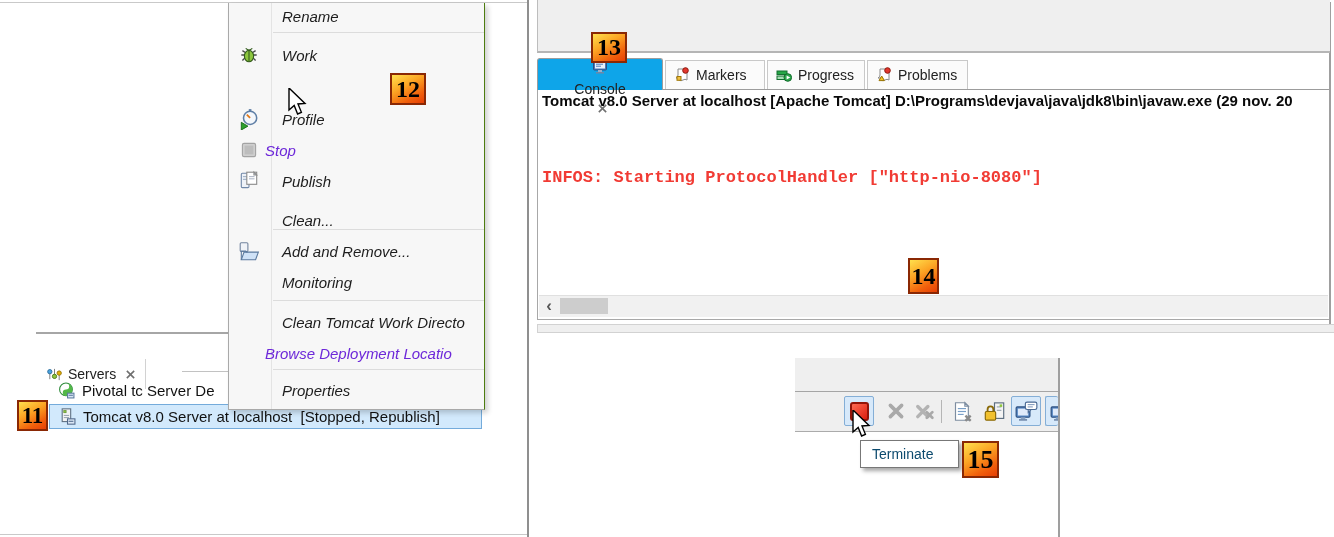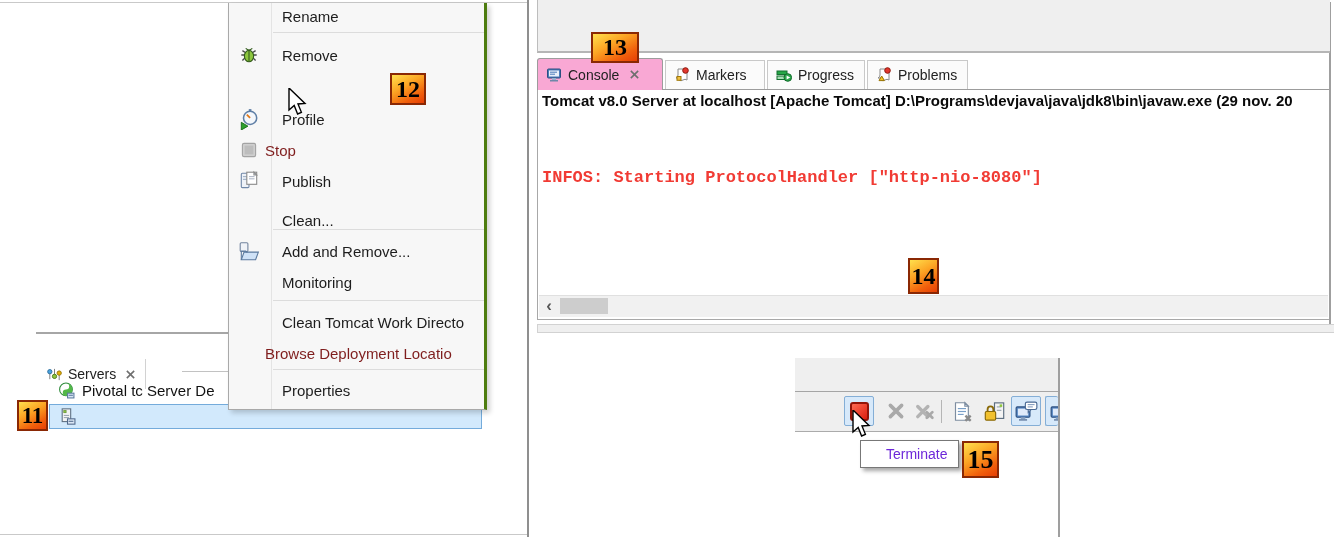--- a/index.html
+++ b/index.html
@@ -12,22 +12,22 @@
   .line-bottom{left:0;top:534px;width:528px;height:1px;background:#c9c9c9;}
   .divider-v{left:527px;top:0;width:2px;height:537px;background:#8f8f8f;}
   .right-edge{left:1329px;top:2px;width:2px;height:330px;background:#9f9f9f;}
 
   
   .editor-strip{left:537px;top:0;width:792px;height:51px;background:#efefef;
     border-left:1px solid #bdbdbd;border-bottom:2px solid #b5b5b5;}
 
   
   .tab{display:flex;align-items:center;gap:6px;font-size:14px;color:#222;padding:0 8px;box-sizing:border-box;}
-  .tab-console{left:537px;top:58px;width:126px;height:32px;background:#f9a8d4;
-    border:1px solid #9c9c9c;border-bottom:none;border-radius:3px 3px 0 0;z-index:3;}
+  .tab-console{left:537px;top:58px;width:126px;height:32px;background:#0ea5e9;
+    border:1px solid #9c9c9c;border-bottom:none;border-radius:3px 3px 0 0;z-index:3;flex-direction:column;}
   .tab-inactive{background:#fbfbfb;border:1px solid #c9c9c9;border-bottom:none;height:29px;top:60px;}
   .tab-markers{left:665px;width:100px;}
   .tab-progress{left:767px;width:98px;}
   .tab-problems{left:867px;width:101px;}
 
   
   .console-panel{left:537px;top:89px;width:792px;height:231px;background:#fff;
     border-top:1px solid #9c9c9c;border-left:1px solid #a8a8a8;border-bottom:1px solid #a8a8a8;box-sizing:border-box;z-index:2;}
   .console-header{position:absolute;left:4px;top:2px;right:0;height:21px;
     font-size:15px;font-weight:600;color:#0a0a0a;white-space:nowrap;overflow:hidden;}
@@ -48,52 +48,52 @@
     padding:0 9px;font-size:14px;color:#222;border-right:1px solid #d2d2d2;margin-top:18px;}
   .servers-tabline{position:absolute;left:146px;top:37px;right:0;height:1px;background:#c2c2c2;}
   .server-row{position:absolute;left:13px;right:1px;height:25px;display:flex;align-items:center;gap:7px;
     padding-left:9px;font-size:15px;color:#111;box-sizing:border-box;white-space:pre;}
   .server-row.selected{background:#d2e9fc;border:1px solid #74abdb;}
   .srv-row1{top:44px;}
   .srv-row2{top:70px;}
 
   
   .ctx-menu{left:228px;top:3px;width:255px;height:406px;background:#f7f7f7;
-    border-left:1px solid #a9a9a9;border-bottom:1px solid #a9a9a9;border-right:3px solid #4d7c0f;
-    box-shadow:3px 3px 5px rgba(0,0,0,0.18);z-index:5;overflow:hidden;}
+    border-left:1px solid #a9a9a9;border-bottom:1px solid #a9a9a9;border-right:1px solid #4d7c0f;
+    box-shadow:3px 3px 5px rgba(0,0,0,0.18);z-index:5;overflow:hidden;font-style:italic;}
   .ico-col-line{position:absolute;left:42px;top:0;bottom:0;width:1px;background:#e4e4e4;}
   .mi{position:absolute;left:0;right:0;height:30px;display:flex;align-items:center;}
   .mi-ico{position:absolute;left:9px;top:50%;transform:translateY(-50%);width:22px;height:22px;}
   .mi-label{margin-left:53px;font-size:15px;color:#1d1d1d;white-space:nowrap;}
-  .mi.dis .mi-label{color:#7f1d1d;margin-left:36px;}
+  .mi.dis .mi-label{color:#6d28d9;margin-left:36px;}
   .mi-sep{position:absolute;left:44px;right:0;height:1px;background:#dcdcdc;}
   .mi-hl{background:linear-gradient(#e8f3fd,#d3e8fa);border:1px solid #77addc;border-right:none;
     border-radius:2px;box-sizing:border-box;}
 
   
   .tb-header{left:795px;top:358px;width:263px;height:33px;background:#efefef;border-bottom:1px solid #a5a5a5;}
   .tb-row{left:795px;top:392px;width:263px;height:40px;background:#efefef;border-bottom:1px solid #ababab;box-sizing:border-box;}
   .tb-btn{position:absolute;top:4px;width:30px;height:30px;display:flex;align-items:center;justify-content:center;box-sizing:border-box;}
   .tb-btn-hl{background:#d7e9fa;border:1px solid #84aed6;border-radius:2px;}
   .terminate-sq{width:15px;height:15px;border-radius:3px;background:linear-gradient(135deg,#ff6a52,#dd1f10);
     border:2px solid #931408;box-sizing:content-box;}
   .tb-sep{position:absolute;left:146px;top:8px;width:1px;height:23px;background:#b5b5b5;}
   .tb-right-edge{left:1058px;top:358px;width:2px;height:179px;background:#9f9f9f;}
   .tooltip{left:860px;top:440px;width:99px;height:28px;background:#fff;border:1px solid #777;
-    box-shadow:3px 3px 4px rgba(0,0,0,0.35);display:flex;align-items:center;padding-left:25px;
-    font-size:14px;color:#6d28d9;box-sizing:border-box;z-index:7;}
+    box-shadow:3px 3px 4px rgba(0,0,0,0.35);display:flex;align-items:center;padding-left:11px;
+    font-size:14px;color:#0c4a6e;box-sizing:border-box;z-index:7;}
 
   
   .callout{border:2px solid #8a2804;color:#000;z-index:10;
     background:linear-gradient(150deg,#ffe04d 0%,#fca424 40%,#f1600c 75%,#e63f05 100%);
     font-family:"Liberation Serif",serif;font-weight:bold;
     display:flex;align-items:center;justify-content:center;box-sizing:border-box;}
   .c11{left:17px;top:400px;width:31px;height:31px;font-size:23px;}
   .c12{left:390px;top:73px;width:36px;height:32px;font-size:24px;}
-  .c13{left:591px;top:32px;width:48px;height:31px;font-size:24px;}
+  .c13{left:591px;top:32px;width:36px;height:31px;font-size:24px;}
   .c14{left:908px;top:258px;width:31px;height:36px;font-size:24px;}
   .c15{left:962px;top:441px;width:37px;height:37px;font-size:26px;}
 
   .cursor{z-index:6;}
   .clip-cut{overflow:hidden;}
 </style>
 </head>
 <body>
 
 <div id="canvas">
@@ -207,20 +207,21 @@
       <span style="display:flex">
         <svg width="17" height="17" viewBox="0 0 16 16">
             <rect x="3" y="0.8" width="8" height="12" fill="#f2f2f2" stroke="#5c6e80"></rect>
             <rect x="4.5" y="2.3" width="2.2" height="2.2" fill="#8dc63f" stroke="#4e7a1e" stroke-width="0.5"></rect>
             <line x1="4.5" y1="7" x2="9.5" y2="7" stroke="#9aa6b2"></line>
             <line x1="4.5" y1="9" x2="9.5" y2="9" stroke="#9aa6b2"></line>
             <rect x="8" y="10.2" width="7" height="5" fill="#dbe7f5" stroke="#50688a"></rect>
             <line x1="9" y1="12.5" x2="13.5" y2="12.5" stroke="#50688a"></line>
           </svg>
       </span>
+      <span>Tomcat v8.0 Server at localhost  [Stopped, Republish]</span>
     </div>
   </div>
 
   <div class="abs ctx-menu">
     <div class="ico-col-line"></div>
 
     <div class="mi" style="top:0;height:27px">
       <span class="mi-label">Rename</span>
     </div>
     <div class="mi-sep" style="top:29px"></div>
@@ -229,21 +230,21 @@
       <span class="mi-ico">
         <svg width="22" height="22" viewBox="0 0 20 20">
             <g stroke="#4a4a4a" stroke-width="1.2" fill="none">
               <path d="M4 6 L7 8 M3 10 h4 M4 15 L7 12 M16 6 L13 8 M17 10 h-4 M16 15 L13 12"></path>
             </g>
             <ellipse cx="10" cy="11" rx="4.2" ry="5.2" fill="#8dc63f" stroke="#355e1e"></ellipse>
             <path d="M10 6 v10" stroke="#355e1e"></path>
             <path d="M7 4 q3 3 6 0" stroke="#355e1e" fill="none"></path>
           </svg>
       </span>
-      <span class="mi-label">Remove</span>
+      <span class="mi-label">Work</span>
     </div>
 
 
     <div class="mi" style="top:101px">
       <span class="mi-ico">
         <svg width="22" height="22" viewBox="0 0 20 20">
             <circle cx="11" cy="9" r="6" fill="#f4f7fb" stroke="#5f7fa6" stroke-width="1.4"></circle>
             <rect x="9.8" y="1" width="2.4" height="2" fill="#5f7fa6"></rect>
             <path d="M11 9 L8 6" stroke="#e07818" stroke-width="1.6"></path>
             <polygon points="3,13 9,16.5 3,20" fill="#2da02d" stroke="#116611" stroke-width="0.8"></polygon>

